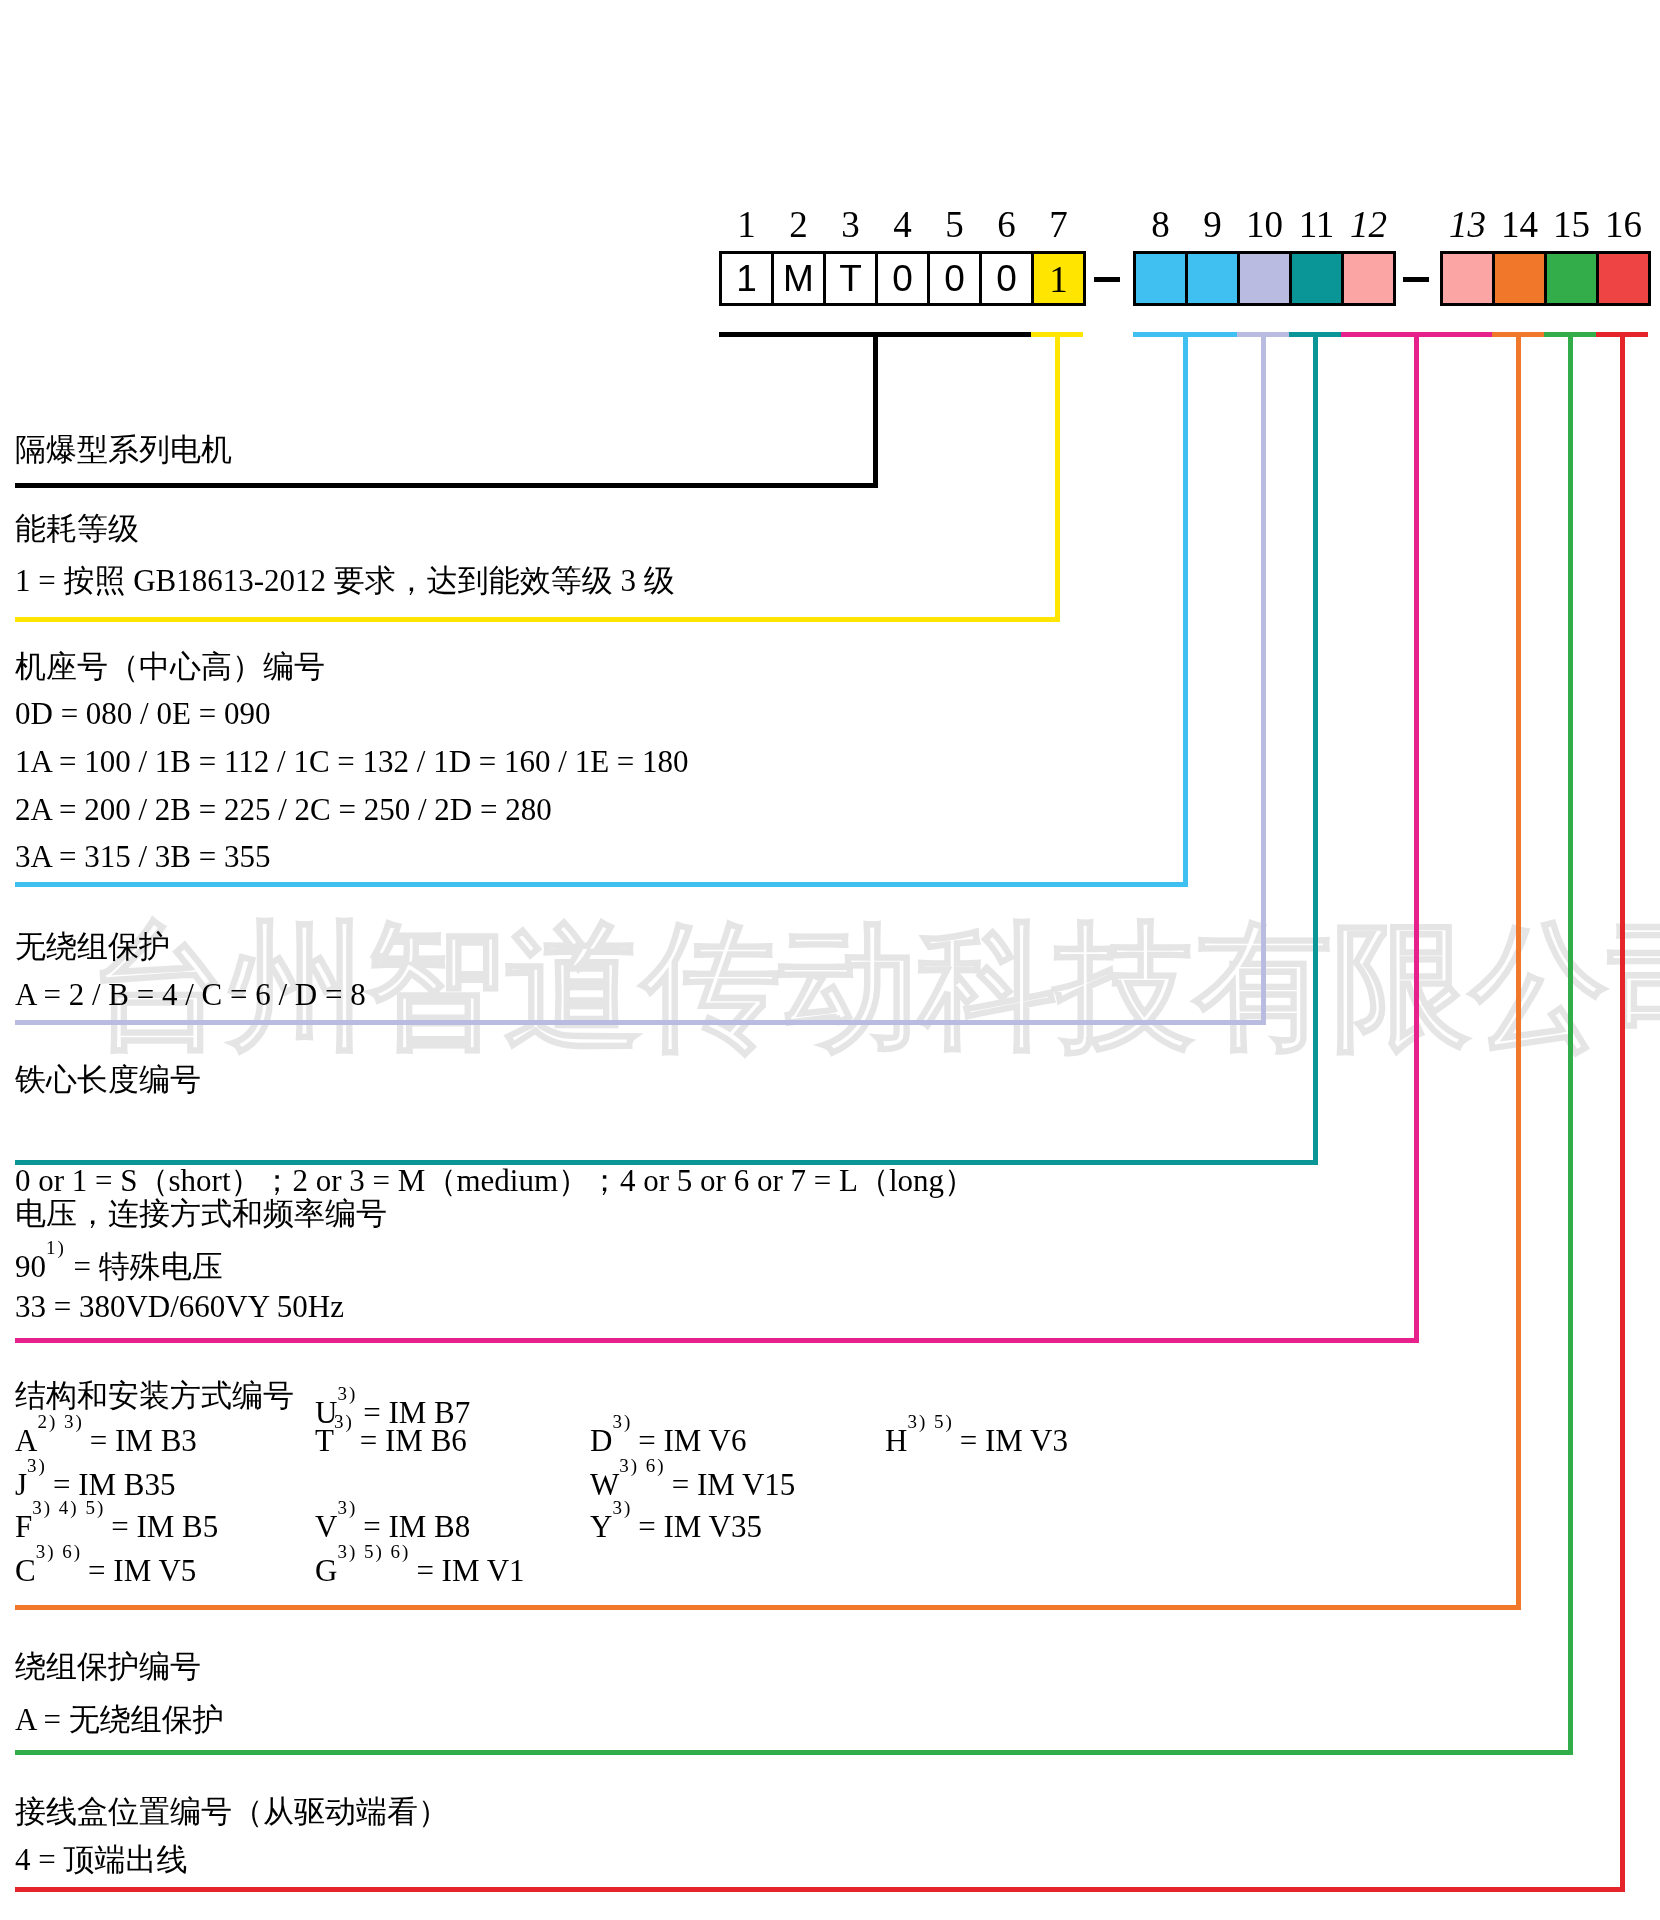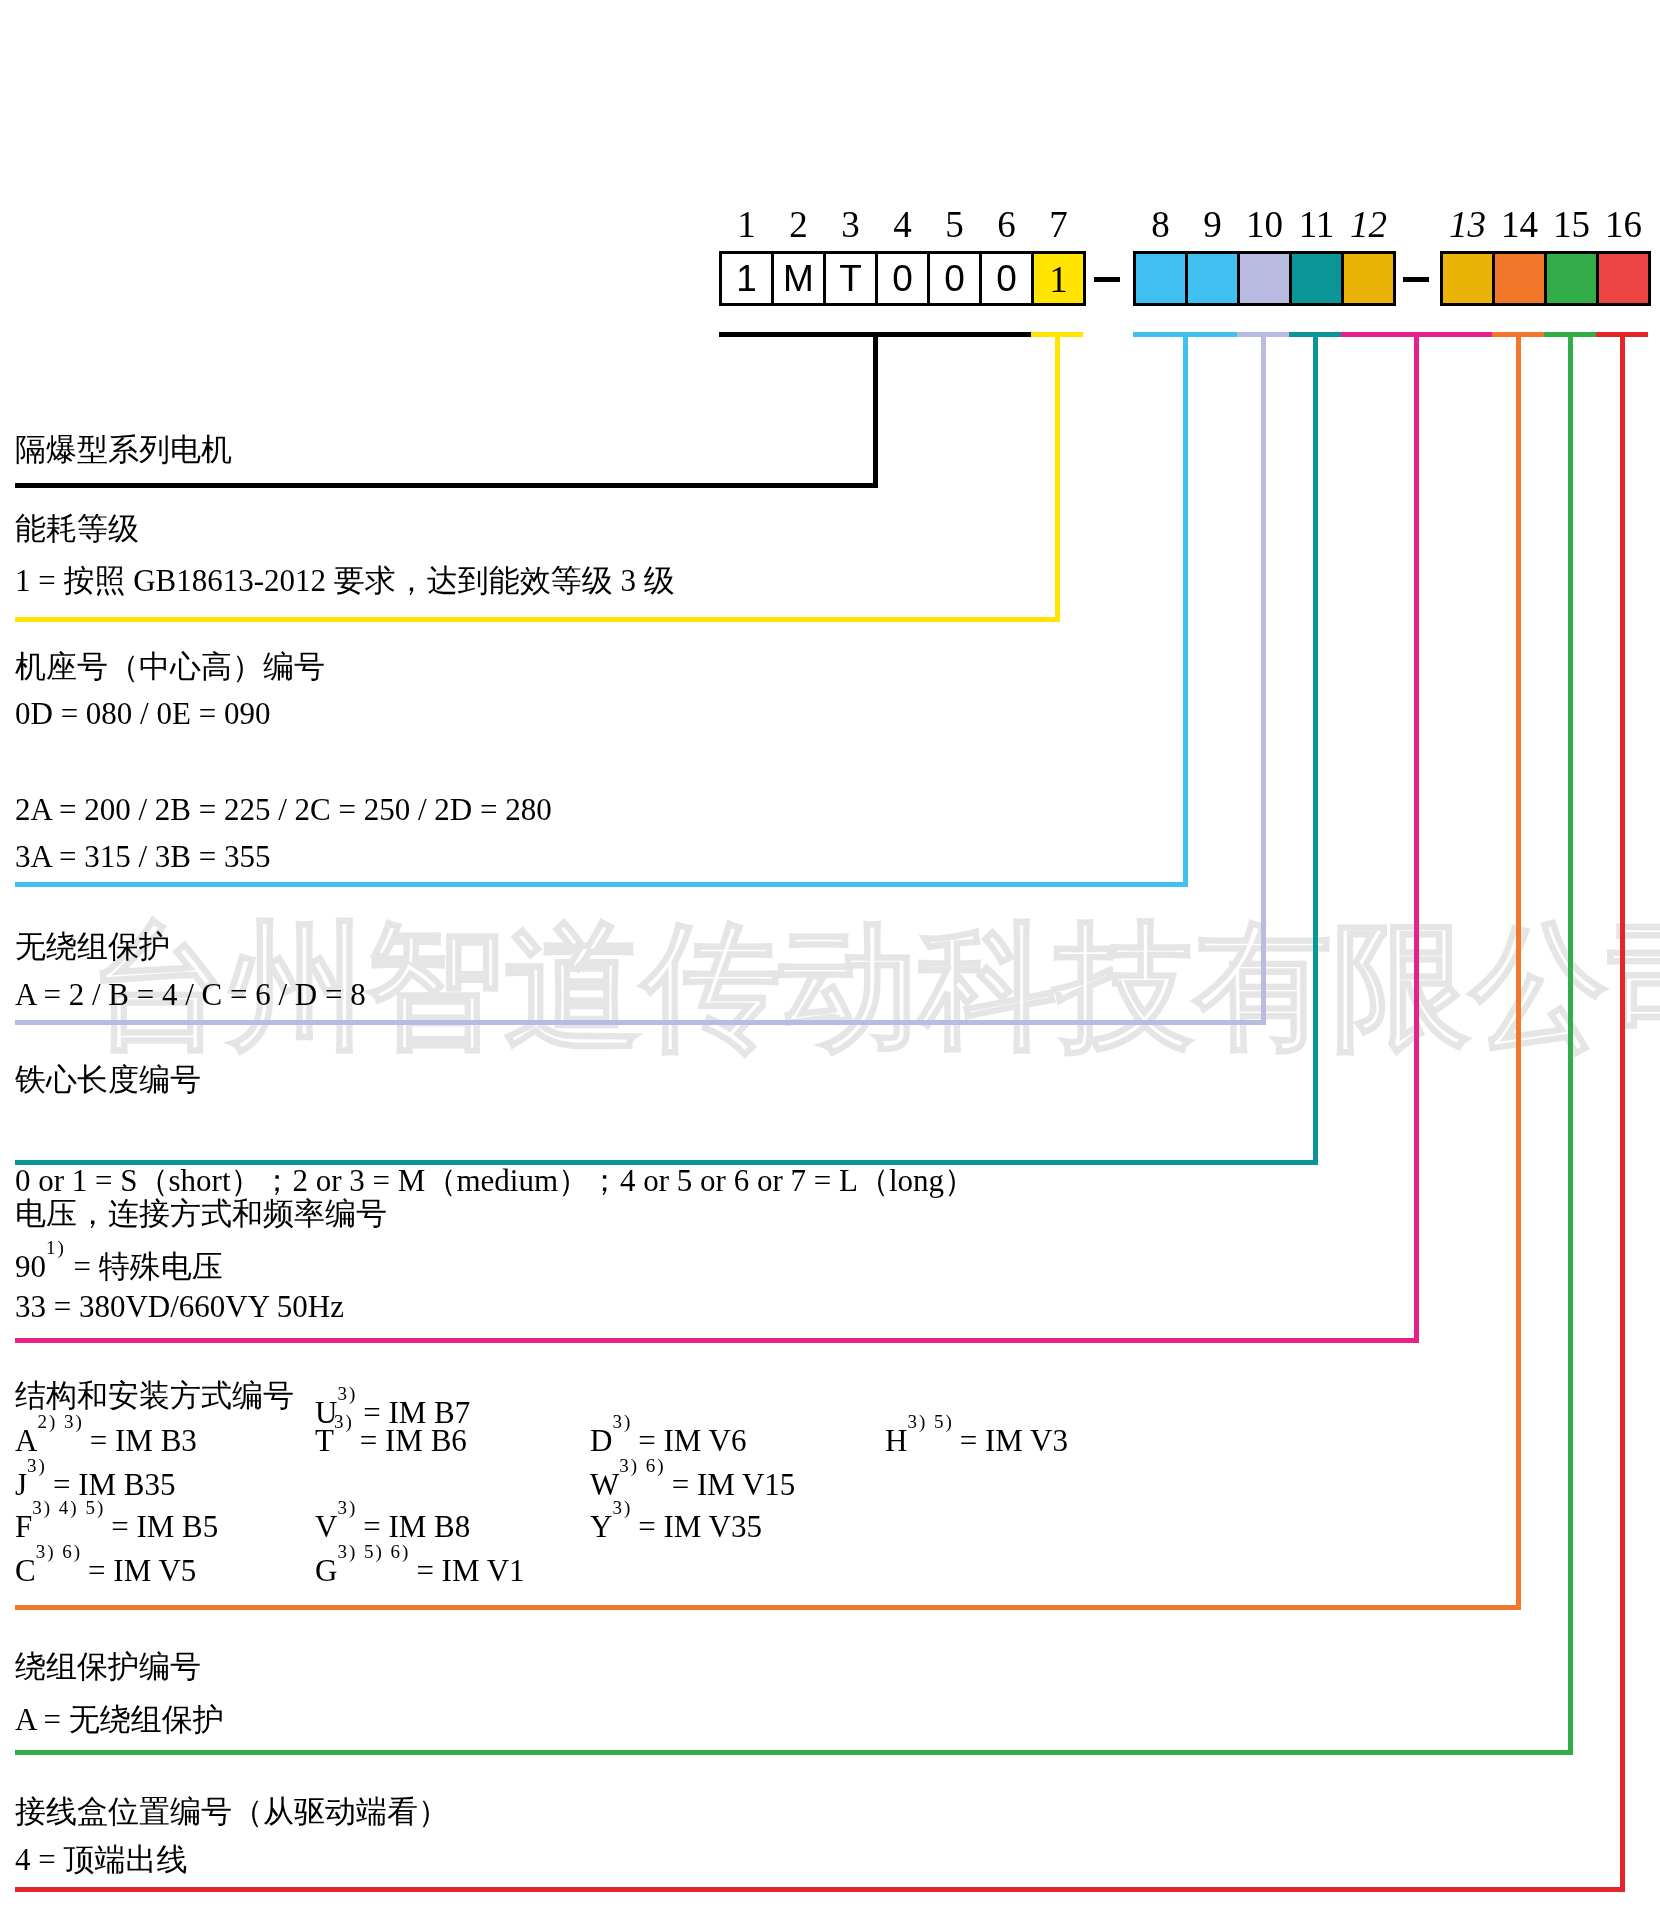--- a/index.html
+++ b/index.html
@@ -14,21 +14,21 @@
         color:rgba(255,255,255,0.55);-webkit-text-stroke:2px rgba(208,208,208,0.55);z-index:1;}
   
   .cbox{position:absolute;top:251px;width:55px;height:55px;box-sizing:border-box;border:3px solid #000;
         background:#fff;z-index:3;}
   .cbox .ch{position:absolute;left:0;top:4px;width:100%;text-align:center;
         font-family:"Liberation Sans","DejaVu Sans",sans-serif;font-size:37px;}
   .cbox .ch.serif{font-family:"Liberation Serif","DejaVu Serif",serif;}
   .cbox .num{position:absolute;left:0;top:-51px;width:100%;text-align:center;font-size:37px;
         font-family:"Liberation Serif","DejaVu Serif",serif;}
   .bg-yellow{background:#FFE500;} .bg-cyan{background:#3FC0F0;} .bg-purple{background:#B9BCE0;}
-  .bg-teal{background:#0A9696;} .bg-pink{background:#eab308;font-style:italic;} .bg-orange{background:#F1782B;}
+  .bg-teal{background:#0A9696;} .bg-pink{background:#fca5a5;font-style:italic;} .bg-orange{background:#F1782B;}
   .bg-green{background:#33AD4A;} .bg-red{background:#ef4444;}
   .ln-black{background:#000;} .ln-yellow{background:#FFE500;} .ln-cyan{background:#3FC0F0;}
   .ln-purple{background:#B9BCE0;} .ln-teal{background:#0A9696;} .ln-pink{background:#E6218C;}
   .ln-orange{background:#F1782B;} .ln-green{background:#33AD4A;} .ln-red{background:#E6252B;}
   .code-dash{position:absolute;top:277px;width:26px;height:5px;background:#000;z-index:3;}
   .useg{position:absolute;top:332px;height:5px;z-index:2;}
   .vln{position:absolute;width:5px;z-index:2;}
   .sline{position:absolute;left:15px;height:5px;z-index:2;}
   
   .stxt{position:absolute;left:15px;white-space:nowrap;font-size:31px;line-height:34px;z-index:4;}
@@ -135,20 +135,21 @@
   <div class="sline ln-green" style="top:1750px;width:1558px"></div>
   <div class="sline ln-red" style="top:1887px;width:1610px"></div>
 
   <div class="stxt" style="top:433px">隔爆型系列电机</div>
 
   <div class="stxt" style="top:512px">能耗等级</div>
   <div class="stxt" style="top:564px">1 = 按照 GB18613-2012 要求，达到能效等级 3 级</div>
 
   <div class="stxt" style="top:650px">机座号（中心高）编号</div>
   <div class="stxt" style="top:697px">0D = 080 / 0E = 090</div>
+  <div class="stxt" style="top:745px">1A = 100 / 1B = 112 / 1C = 132 / 1D = 160 / 1E = 180</div>
   <div class="stxt" style="top:793px">2A = 200 / 2B = 225 / 2C = 250 / 2D = 280</div>
   <div class="stxt" style="top:840px">3A = 315 / 3B = 355</div>
 
   <div class="stxt" style="top:930px">无绕组保护</div>
   <div class="stxt" style="top:978px">A = 2 / B = 4 / C = 6 / D = 8</div>
 
   <div class="stxt" style="top:1063px">铁心长度编号</div>
   <div class="stxt" style="top:1164px">0 or 1 = S（short）；2 or 3 = M（medium）；4 or 5 or 6 or 7 = L（long）</div>
 
   <div class="stxt" style="top:1197px">电压，连接方式和频率编号</div>

